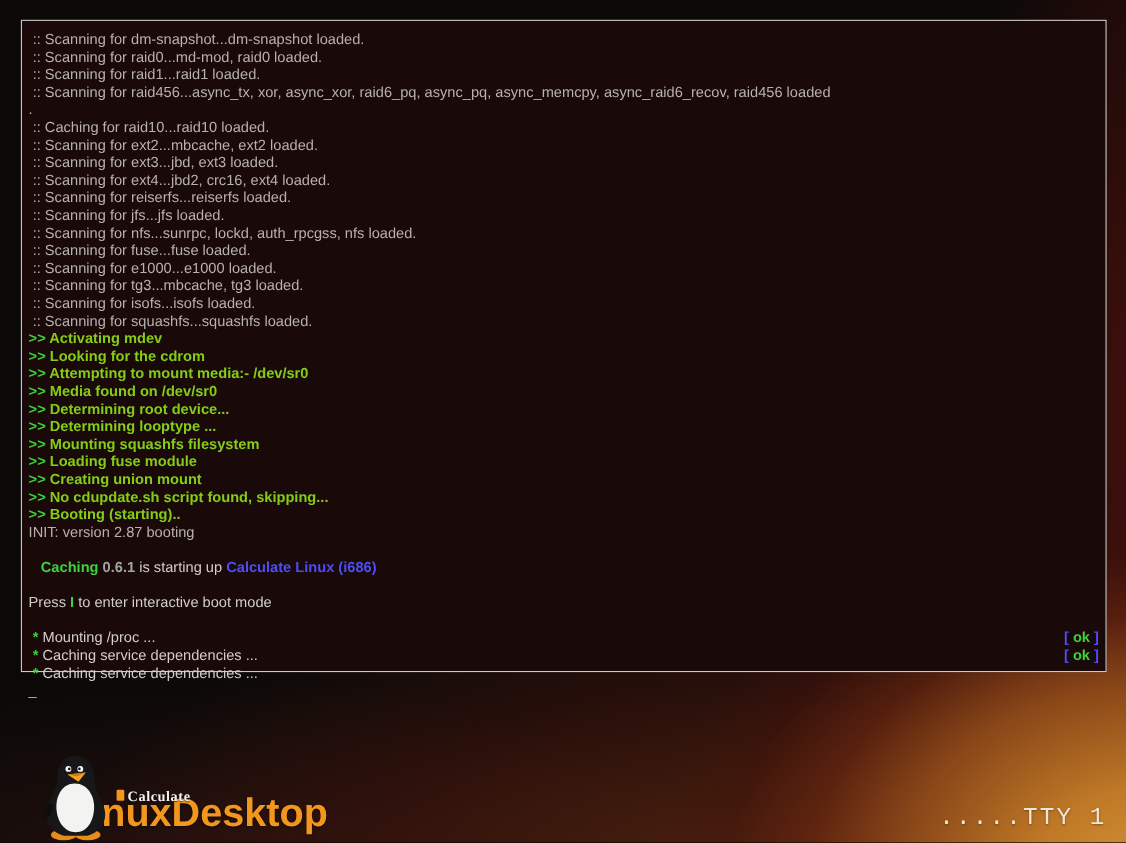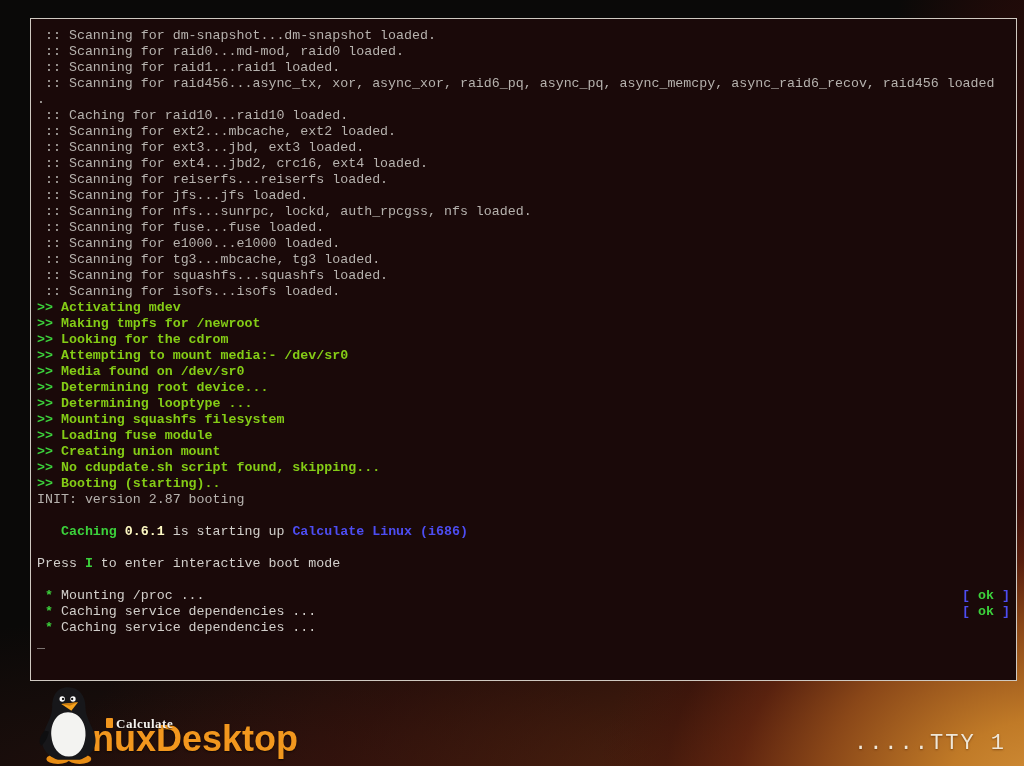--- a/index.html
+++ b/index.html
@@ -19,35 +19,35 @@
   }
   .arc1{
     position:absolute;z-index:1;left:-420px;top:580px;width:1900px;height:1500px;border-radius:50%;
     background:radial-gradient(closest-side, rgba(0,0,0,0) 58%, rgba(255,255,255,.035) 59.5%, rgba(0,0,0,0) 63%);
   }
   .arc2{
     position:absolute;z-index:1;left:120px;top:660px;width:1700px;height:1300px;border-radius:50%;
     background:radial-gradient(closest-side, rgba(0,0,0,0) 57%, rgba(255,255,255,.03) 59%, rgba(0,0,0,0) 62%);
   }
   .console{
-    position:absolute;left:30px;top:18px;width:987px;height:663px;z-index:3;
+    position:absolute;left:19px;top:18px;width:987px;height:593px;z-index:3;
     background:#1a0909;
     border:1px solid #cfc9c1;
     box-sizing:border-box;
     padding:9px 6px 0 6px;
-    font-family:Liberation Mono, monospace;
+    font-family:Liberation Sans, sans-serif;
     font-size:13.3px;line-height:16px;
   }
   .line{white-space:pre;position:relative;height:16px;}
   .rstat{position:absolute;right:0;top:0;white-space:pre;}
   .c-g {color:#b6b2ae;}
   .c-g2{color:#d2cfcb;}
   .c-w {color:#84cc16;font-weight:bold;}
   .c-gn{color:#3cd23c;font-weight:bold;}
-  .c-cy{color:#fef9c3;font-weight:bold;}
+  .c-cy{color:#a3a3a3;font-weight:bold;}
   .c-bl{color:#4d4df2;font-weight:bold;}
   .logo{position:absolute;left:22px;top:682px;z-index:4;width:300px;height:84px;}
   .logo-big{
     position:absolute;left:60px;top:718px;z-index:5;
     font-family:"Liberation Sans",sans-serif;font-weight:bold;
     font-size:36px;letter-spacing:0px;color:#f2971e;
     text-shadow:0 1px 2px rgba(0,0,0,.6);
   }
   .logo-small{
     position:absolute;left:106px;top:716px;z-index:6;
@@ -83,24 +83,23 @@
     <div class="line"><span class="c-g"> :: Caching for raid10...raid10 loaded.</span></div>
     <div class="line"><span class="c-g"> :: Scanning for ext2...mbcache, ext2 loaded.</span></div>
     <div class="line"><span class="c-g"> :: Scanning for ext3...jbd, ext3 loaded.</span></div>
     <div class="line"><span class="c-g"> :: Scanning for ext4...jbd2, crc16, ext4 loaded.</span></div>
     <div class="line"><span class="c-g"> :: Scanning for reiserfs...reiserfs loaded.</span></div>
     <div class="line"><span class="c-g"> :: Scanning for jfs...jfs loaded.</span></div>
     <div class="line"><span class="c-g"> :: Scanning for nfs...sunrpc, lockd, auth_rpcgss, nfs loaded.</span></div>
     <div class="line"><span class="c-g"> :: Scanning for fuse...fuse loaded.</span></div>
     <div class="line"><span class="c-g"> :: Scanning for e1000...e1000 loaded.</span></div>
     <div class="line"><span class="c-g"> :: Scanning for tg3...mbcache, tg3 loaded.</span></div>
+    <div class="line"><span class="c-g"> :: Scanning for isofs...isofs loaded.</span></div>
     <div class="line"><span class="c-g"> :: Scanning for squashfs...squashfs loaded.</span></div>
-    <div class="line"><span class="c-g"> :: Scanning for isofs...isofs loaded.</span></div>
     <div class="line"><span class="c-gn">&gt;&gt;</span><span class="c-w"> Activating mdev</span></div>
-    <div class="line"><span class="c-gn">&gt;&gt;</span><span class="c-w"> Making tmpfs for /newroot</span></div>
     <div class="line"><span class="c-gn">&gt;&gt;</span><span class="c-w"> Looking for the cdrom</span></div>
     <div class="line"><span class="c-gn">&gt;&gt;</span><span class="c-w"> Attempting to mount media:- /dev/sr0</span></div>
     <div class="line"><span class="c-gn">&gt;&gt;</span><span class="c-w"> Media found on /dev/sr0</span></div>
     <div class="line"><span class="c-gn">&gt;&gt;</span><span class="c-w"> Determining root device...</span></div>
     <div class="line"><span class="c-gn">&gt;&gt;</span><span class="c-w"> Determining looptype ...</span></div>
     <div class="line"><span class="c-gn">&gt;&gt;</span><span class="c-w"> Mounting squashfs filesystem</span></div>
     <div class="line"><span class="c-gn">&gt;&gt;</span><span class="c-w"> Loading fuse module</span></div>
     <div class="line"><span class="c-gn">&gt;&gt;</span><span class="c-w"> Creating union mount</span></div>
     <div class="line"><span class="c-gn">&gt;&gt;</span><span class="c-w"> No cdupdate.sh script found, skipping...</span></div>
     <div class="line"><span class="c-gn">&gt;&gt;</span><span class="c-w"> Booting (starting)..</span></div>

